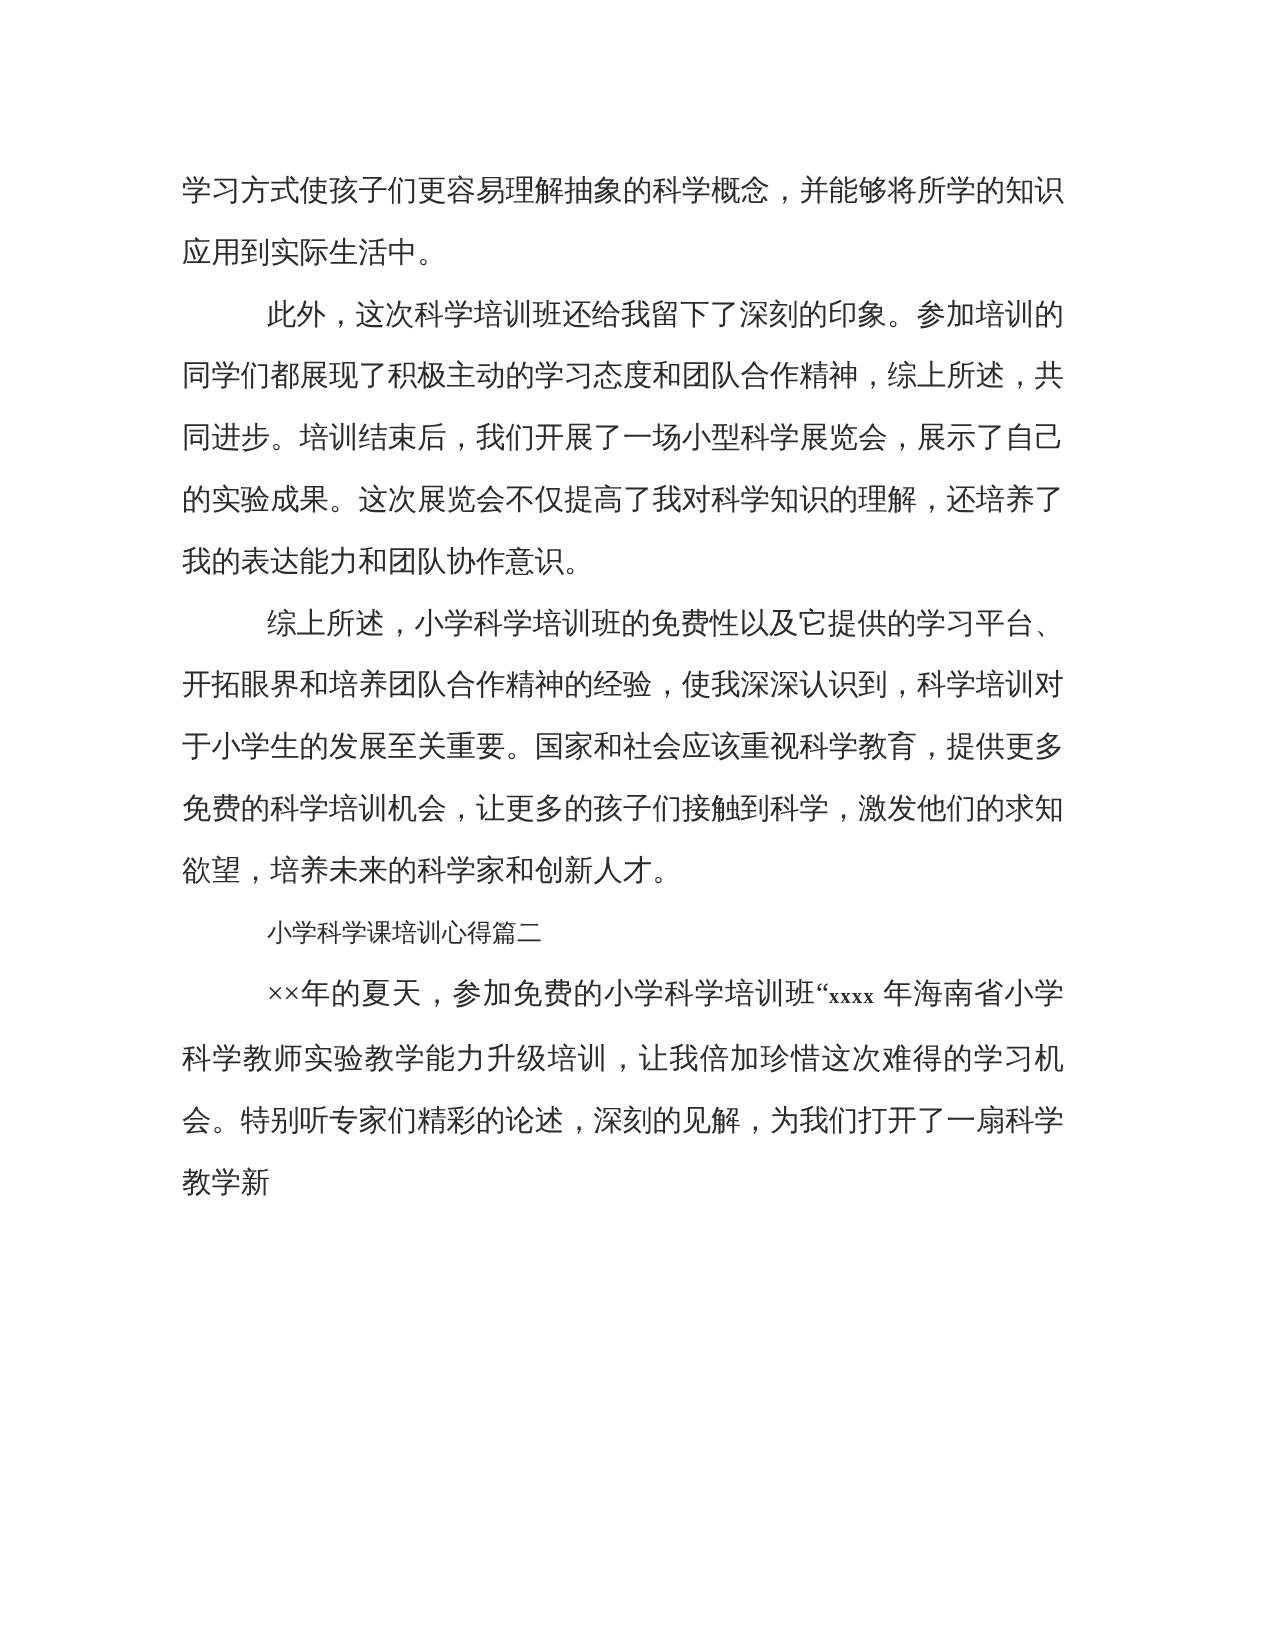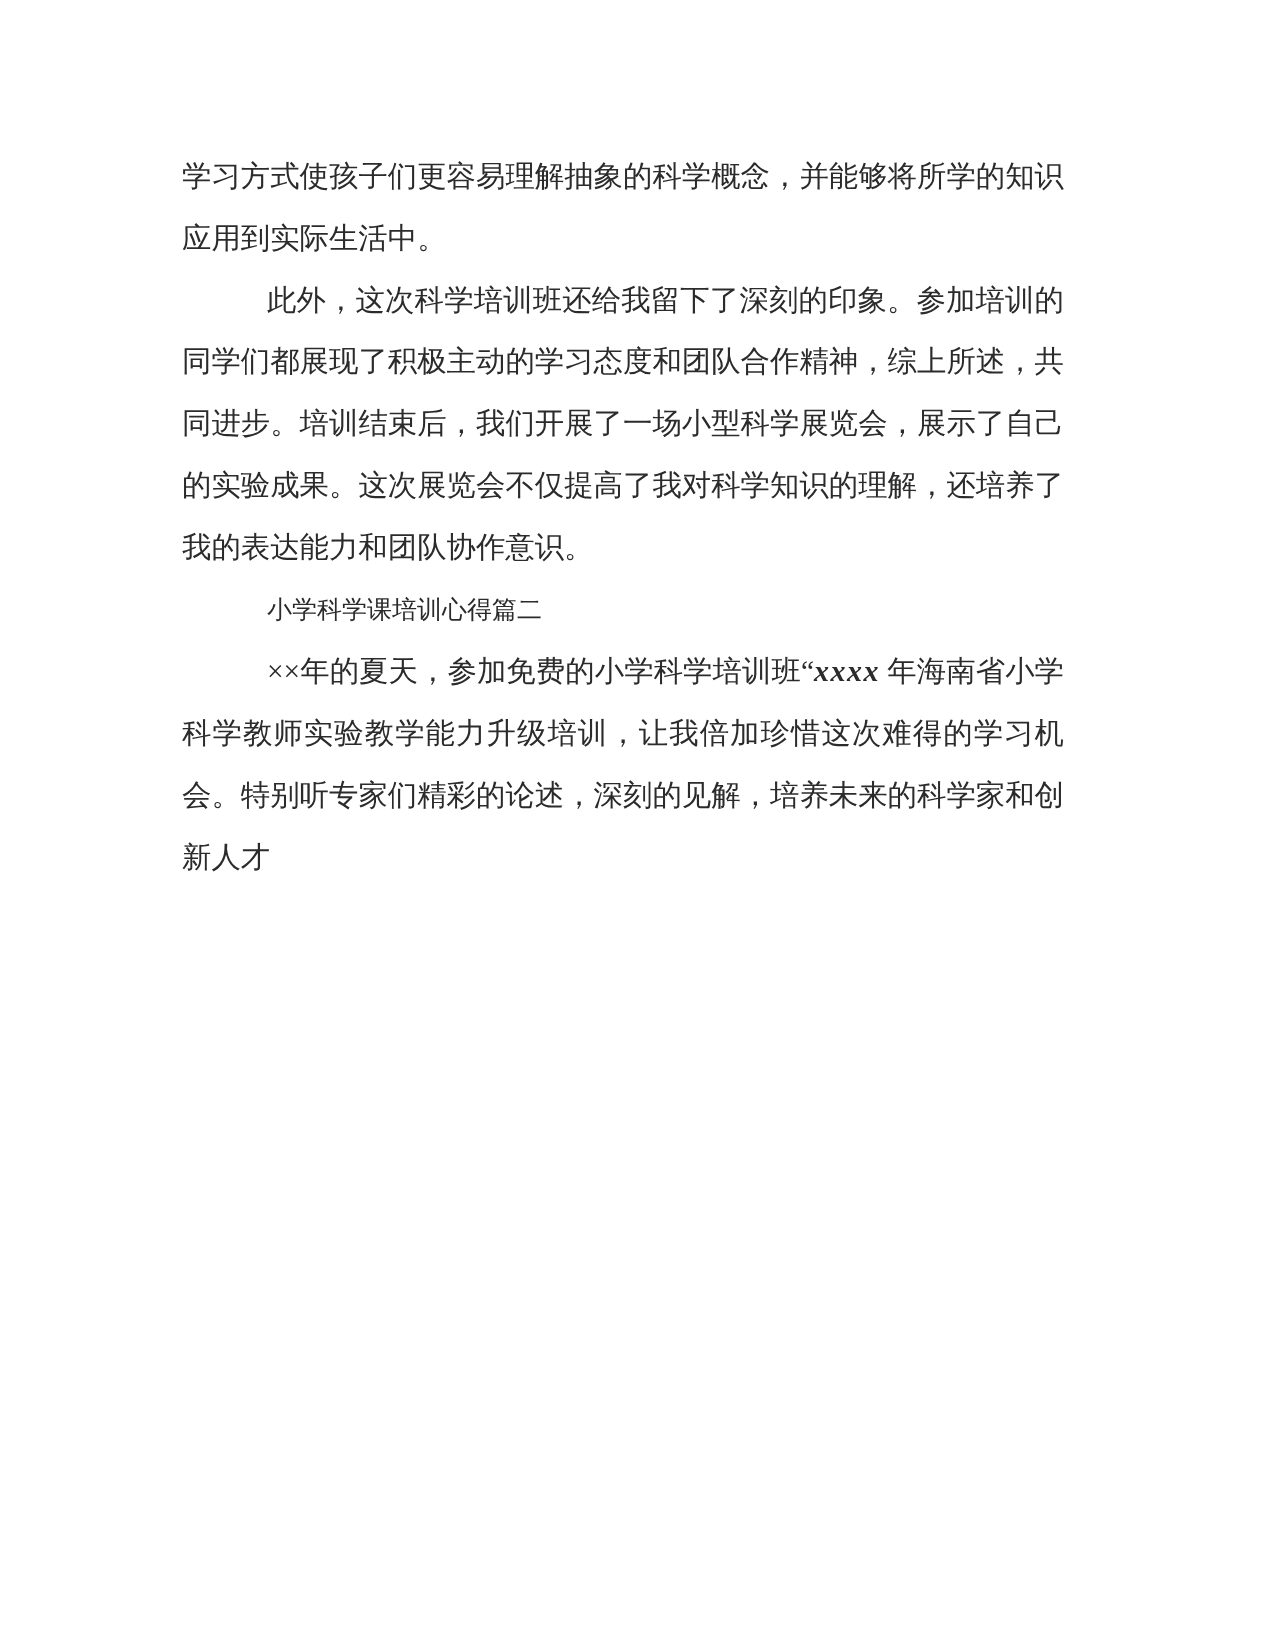--- a/index.html
+++ b/index.html
@@ -12,21 +12,21 @@
   .page {
     position: relative;
     width: 1275px;
     height: 1650px;
     background: #ffffff;
     overflow: hidden;
   }
   .doc {
     position: absolute;
     left: 182px;
-    top: 146px;
+    top: 160px;
     width: 882px;
     font-family: "Liberation Serif", "DejaVu Serif", serif;
     font-size: 29.4px;
     line-height: 61.8px;
     color: #2b2b2b;
     text-align: justify;
     font-weight: 400;
   }
   .doc p {
     margin: 0;
@@ -38,31 +38,31 @@
     text-indent: 85px;
   }
   .doc p.subheading {
     font-size: 25px;
     text-indent: 85px;
     text-align: left;
   }
   .latin-serif-bold {
     font-family: "Liberation Serif", serif;
     font-weight: 700;
-    font-size: 30px;
+    font-size: 20px;
     letter-spacing: 1.5px;
-    font-style: italic;
   }
   .text-run {
     
   }
 </style>
 </head>
 <body>
 
 <div class="page" style="background: rgb(255, 255, 255);">
   <div class="doc" style="color: rgb(43, 43, 43);">
       <p class="">学习方式使孩子们更容易理解抽象的科学概念，并能够将所学的知识应用到实际生活中。</p>
       <p class="indent">此外，这次科学培训班还给我留下了深刻的印象。参加培训的同学们都展现了积极主动的学习态度和团队合作精神，综上所述，共同进步。培训结束后，我们开展了一场小型科学展览会，展示了自己的实验成果。这次展览会不仅提高了我对科学知识的理解，还培养了我的表达能力和团队协作意识。</p>
+      <p class="indent">综上所述，小学科学培训班的免费性以及它提供的学习平台、开拓眼界和培养团队合作精神的经验，使我深深认识到，科学培训对于小学生的发展至关重要。国家和社会应该重视科学教育，提供更多免费的科学培训机会，让更多的孩子们接触到科学，激发他们的求知欲望，培养未来的科学家和创新人才。</p>
       <p class="indent subheading">小学科学课培训心得篇二</p>
-      <p class="indent"><span class="text-run">××年的夏天，参加免费的小学科学培训班“</span><span class="latin-serif-bold">xxxx</span><span class="text-run"> 年海南省小学科学教师实验教学能力升级培训，让我倍加珍惜这次难得的学习机会。特别听专家们精彩的论述，深刻的见解，培养未来的科学家和创新人才</span></p>
+      <p class="indent"><span class="text-run">××年的夏天，参加免费的小学科学培训班“</span><span class="latin-serif-bold">xxxx</span><span class="text-run"> 年海南省小学科学教师实验教学能力升级培训，让我倍加珍惜这次难得的学习机会。特别听专家们精彩的论述，深刻的见解，为我们打开了一扇科学教学新</span></p>
     </div>
 </div>
 
 </body></html>

